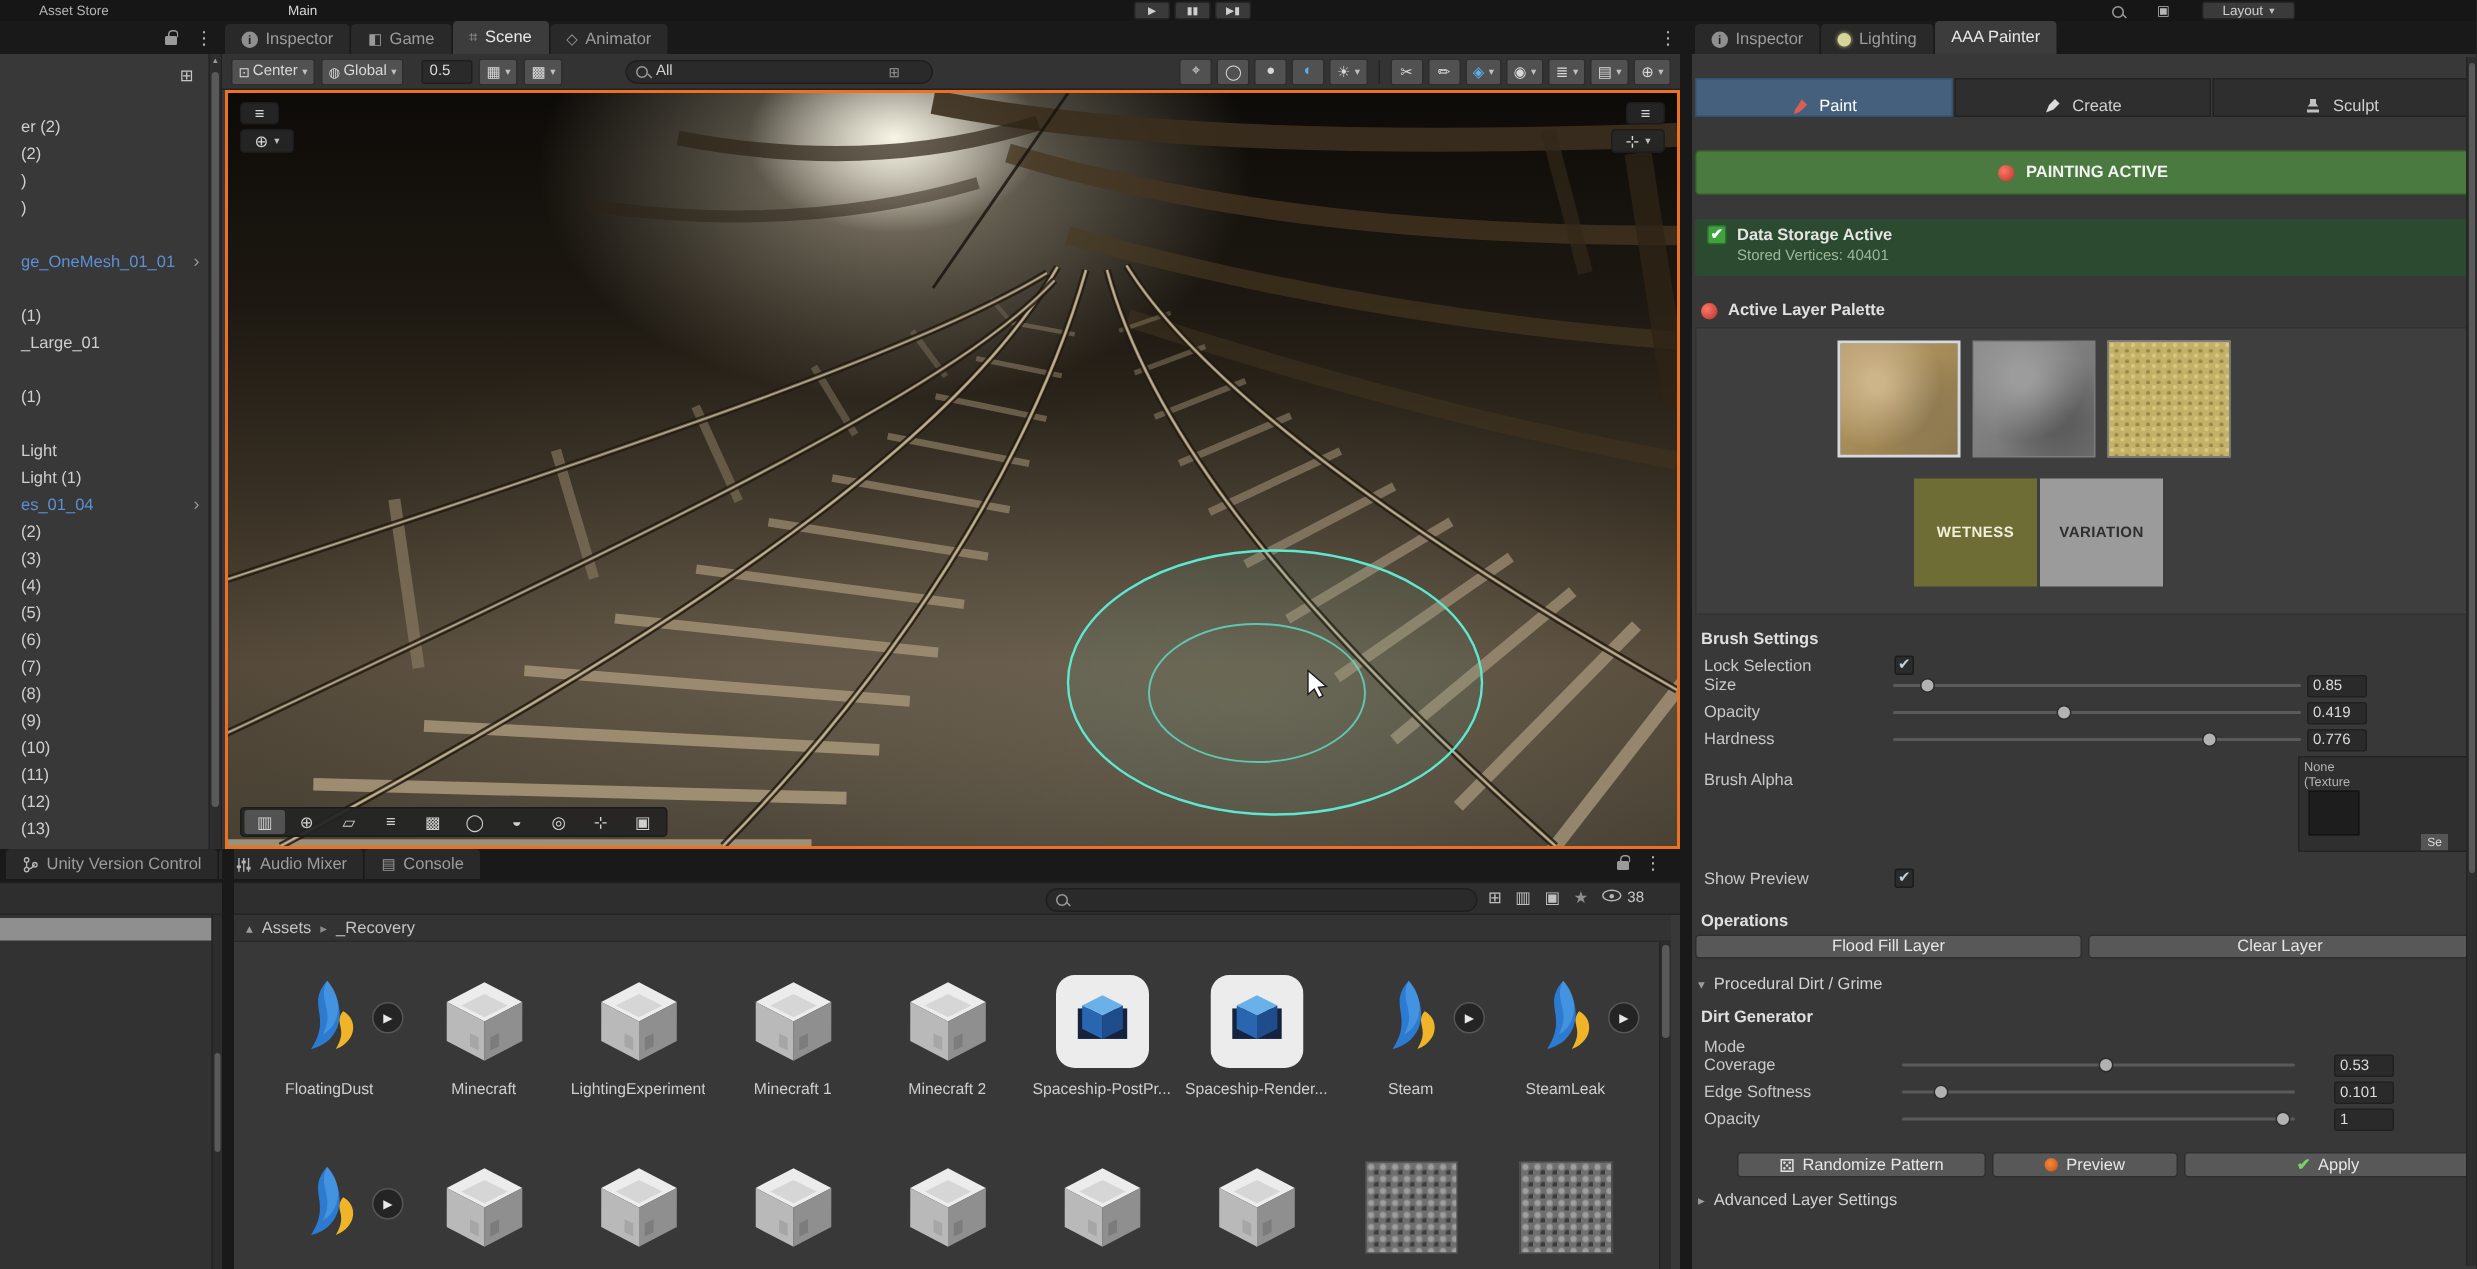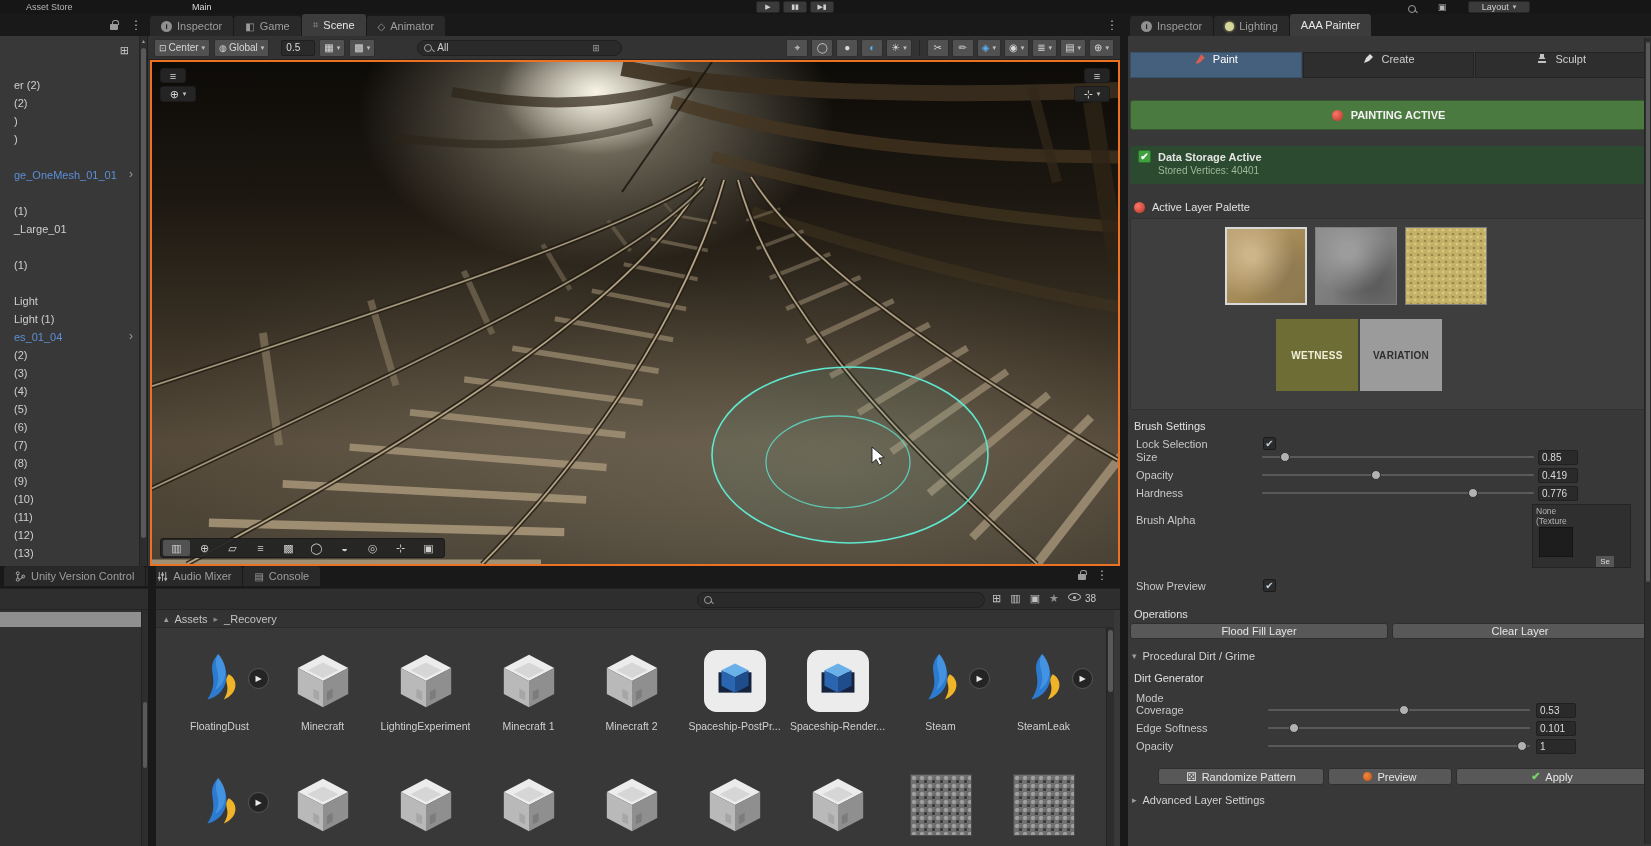--- a/index.html
+++ b/index.html
@@ -18,21 +18,21 @@
 .eye{position:relative;width:13px;height:8px;border:1px solid #b5b5b5;border-radius:50%;display:inline-block}
 .eye::after{content:"";position:absolute;left:4px;top:1.6px;width:3px;height:3px;border-radius:50%;background:#b5b5b5}
 .kebab{color:#bdbdbd;font-size:12px;letter-spacing:0;padding:0 4px}
 .checkbox{width:13px;height:13px;background:#2b2b2b;border:1px solid #1b1b1b;border-radius:2px;display:inline-flex;align-items:center;justify-content:center;flex:none}
 .checkbox .chk{display:none;color:#c3d1dc;font-size:10px;line-height:1}
 .checkbox.checked .chk{display:block}
 .checkbox.green{background:#3fa23f;border-color:#2b712b}
 .checkbox.green .chk{color:#fff}
 .vfield{background:#2a2a2a;border:1px solid #202020;border-radius:2px;font-size:10px;color:#dcdcdc;padding:1px 3px;overflow:hidden;white-space:nowrap}
 .ubtn{background:#585858;border:1px solid #2f2f2f;border-radius:3px;color:#e6e6e6;font-size:11px;display:flex;align-items:center;justify-content:center;gap:5px}
-.bold{font-weight:normal;color:#e0e0e0}
+.bold{font-weight:bold;color:#e0e0e0}
 .tri{color:#9d9d9d;font-size:9px}
 .info-i{width:11px;height:11px;border-radius:50%;background:#8f8f8f;color:#1f1f1f;font-size:8px;font-weight:bold;display:inline-flex;align-items:center;justify-content:center;font-style:normal;flex:none}
 .bulb{width:9px;height:9px;border-radius:50%;background:#d6d69a;box-shadow:0 0 3px #c9c98a;display:inline-block;flex:none}
 .palette-icon{width:11px;height:11px;border-radius:50%;background:radial-gradient(circle at 35% 35%,#ff7668,#b23327);display:inline-block;flex:none}
 
 
 #topbar{left:0;top:0;width:1651px;height:14px;background:#161616;display:flex;align-items:center}
 #topbar .frag{position:absolute;font-size:9px;color:#b5b5b5}
 .mini-btn{position:absolute;height:12px;top:1px;background:#3a3a3a;border:1px solid #262626;border-radius:2px;color:#cfcfcf;font-size:7px;display:flex;align-items:center;justify-content:center;padding:0 5px;gap:3px}
 
@@ -102,21 +102,21 @@
 .ic-texture{background-color:#6f6f6f;background-image:radial-gradient(circle at 3px 3px,#9e9e9e 1.6px,transparent 2.6px),radial-gradient(circle at 7px 7px,#3c3c3c 1.6px,transparent 2.6px);background-size:8px 8px;border:1px solid #4a4a4a}
 .play-badge{display:none;position:absolute;right:-18px;top:18px;width:21px;height:21px;border-radius:50%;background:#242424;border:1px solid #565656;align-items:center;justify-content:center;color:#e8e8e8;font-size:8px;padding-left:1px}
 .asset.has-play .play-badge{display:flex}
 
 
 #vdiv-right{left:1120px;top:14px;width:8px;height:832px;background:#191919}
 
 
 #painter{left:1128px;top:36px;width:523px;height:810px;background:#383838;overflow:hidden}
 #modes{position:absolute;left:2px;top:16px;right:4px;height:26px;display:flex;gap:1px}
-.mode{flex:1;background:#2e2e2e;border:1px solid #232323;color:#cfcfcf;display:flex;gap:7px;align-items:flex-start;justify-content:center;font-size:11px}
+.mode{flex:1;background:#2e2e2e;border:1px solid #232323;color:#cfcfcf;display:flex;gap:7px;align-items:flex-end;justify-content:center;font-size:11px}
 .mode.active{background:#44607d;border-color:#35506b;color:#fff}
 .mode .mico{display:none;width:12px;height:12px}
 .mode[data-mode="Paint"] .mi-paint{display:block}
 .mode[data-mode="Create"] .mi-create{display:block}
 .mode[data-mode="Sculpt"] .mi-sculpt{display:block}
 #banner{position:absolute;left:2px;top:64px;right:4px;height:30px;background:#4b7a41;border:1px solid #35582c;border-radius:3px;display:flex;align-items:center;justify-content:center;gap:8px;color:#f2f2f2;font-weight:bold;font-size:11px}
 #storage{position:absolute;left:2px;top:110px;right:4px;height:38px;background:#2b4a2f;border-radius:2px;padding:4px 8px}
 #storage .row1{display:flex;align-items:center;gap:7px;font-weight:bold;color:#e4e4e4}
 #storage .row2{margin-top:2px;margin-left:20px;font-size:10px;color:#9db89b}
 #palette-header{position:absolute;left:6px;top:165px;display:flex;align-items:center;gap:7px}
@@ -132,23 +132,23 @@
 .prow{position:relative;height:18px}
 .plabel{position:absolute;left:8px;top:2px;color:#c8c8c8}
 .slider{position:absolute;height:14px;top:1px}
 .slider .track{position:absolute;left:0;right:0;top:6px;height:2px;background:#5a5a5a;border-radius:1px}
 .slider .knob{position:absolute;top:2px;width:10px;height:10px;border-radius:50%;background:#b2b2b2;border:1px solid #2c2c2c;left:calc(var(--p)*1%);transform:translateX(-5px)}
 #brush-sliders{position:absolute;left:0;top:413px;right:0}
 #brush-sliders .slider{left:134px;width:272px}
 #brush-sliders .pval{position:absolute;left:410px;top:1px;width:40px}
 #dirt-sliders{position:absolute;left:0;top:666px;right:0}
 #dirt-sliders .slider{left:140px;width:262px}
-#dirt-sliders .pval{position:absolute;left:408px;top:1px;width:40px}
+#dirt-sliders .pval{position:absolute;left:428px;top:1px;width:40px}
 .foldout{position:absolute;display:flex;gap:6px;align-items:center;color:#d2d2d2;font-size:11px}
-#alpha-picker{position:absolute;left:404px;top:468px;width:99px;height:64px;background:#2f2f2f;border:1px solid #242424;overflow:hidden}
+#alpha-picker{position:absolute;left:404px;top:468px;width:117px;height:64px;background:#2f2f2f;border:1px solid #242424;overflow:hidden}
 #alpha-picker .aval{font-size:8.5px;color:#b4b4b4;padding:2px 3px;line-height:1.15;white-space:nowrap}
 #alpha-picker .athumb{position:absolute;left:6px;top:22px;width:34px;height:30px;background:#1d1d1d;border:1px solid #141414}
 #alpha-picker .asel{position:absolute;right:16px;bottom:0;height:11px;padding:0 4px;background:#555;font-size:8px;color:#ddd;display:flex;align-items:center}
 #painter .vscroll{right:0;top:2px;width:7px;height:806px;background:#2e2e2e}
 
 
 .ai-dot{width:9px;height:9px;border-radius:50%;background:radial-gradient(circle at 40% 40%,#f08a3c,#c74e16);display:inline-block}
 .ai-check{color:#79d269;font-weight:bold}
 .ai-dice{color:#e0e0e0;font-size:12px}
 </style>

